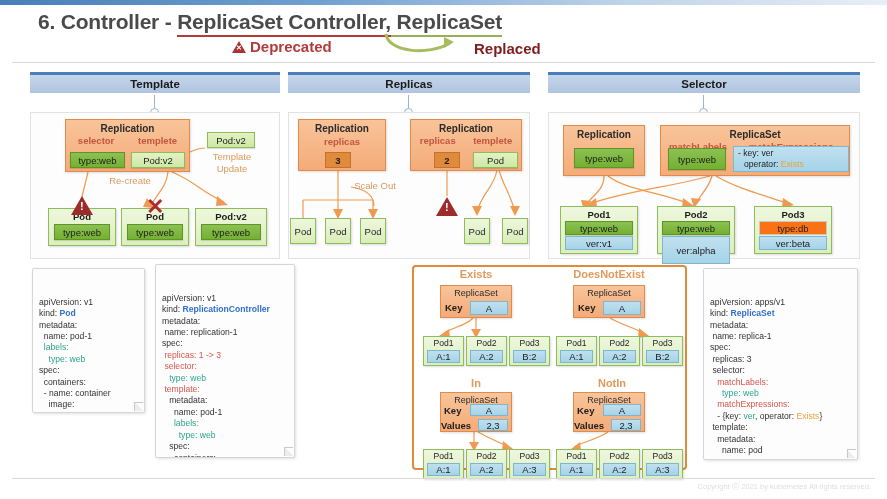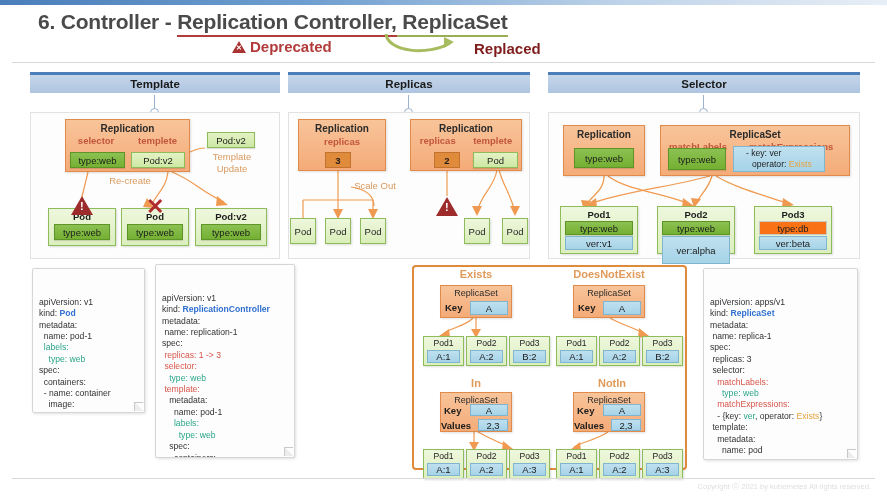--- a/index.html
+++ b/index.html
@@ -225,21 +225,21 @@
 
   svg.ov { position: absolute; left: 0; top: 0; pointer-events: none; }
 </style>
 </head>
 <body>
 
 <div class="top-accent"></div>
 
 <div class="title-wrap">
   <div class="title">
-    <span>6. Controller - </span><span class="t-dep">Replication Controller,</span><span class="t-rep"> ReplicaSet</span>
+    <span>6. Controller - </span><span class="t-dep">ReplicaSet Controller,</span><span class="t-rep"> ReplicaSet</span>
   </div>
 </div>
 
 <div class="sub-row">
   <div class="badge-dep">
     <span class="tri-warn"></span>
     <span>Deprecated</span>
   </div>
   <svg class="curve-arrow" width="90" height="26">
     <path d="M4,2 C6,20 46,24 68,11" stroke="#a6bc5e" stroke-width="3" fill="none"></path>
@@ -395,21 +395,21 @@
 <div class="green-chip" style="left:574px; top:148px; width:60px; height:20px;">type:web</div>
 
 <div class="orange-box" style="left:660px; top:125px; width:190px; height:51px;">
   <div class="ob-title">ReplicaSet</div>
   <div style="display:flex; margin-top:1px;">
     <div class="ob-sub" style="width:74px;">matchLabels</div>
     <div class="ob-sub" style="width:112px;">matchExpressions</div>
   </div>
 </div>
 <div class="green-chip" style="left:668px; top:148px; width:58px; height:22px;">type:web</div>
-<div class="blue-chip" style="left:733px; top:146px; width:92px; height:26px; display:block; padding:1px 12px; font-size:8.6px; line-height:11px; text-align:left;">
+<div class="blue-chip" style="left:733px; top:146px; width:116px; height:26px; display:block; padding:1px 4px; font-size:8.6px; line-height:11px; text-align:left;">
   <div>- key: ver</div>
   <div><span style="padding-left:6px;">operator: </span><span style="color:#e8a33d;">Exists</span></div>
 </div>
 
 <div class="pod-card" style="left:560px; top:206px; width:78px; height:48px;">
   <div class="pod-card-title">Pod1</div>
 </div>
 <div class="green-chip" style="left:565px; top:221px; width:68px; height:14px;">type:web</div>
 <div class="blue-chip" style="left:565px; top:236px; width:68px; height:14px;">ver:v1</div>
 

